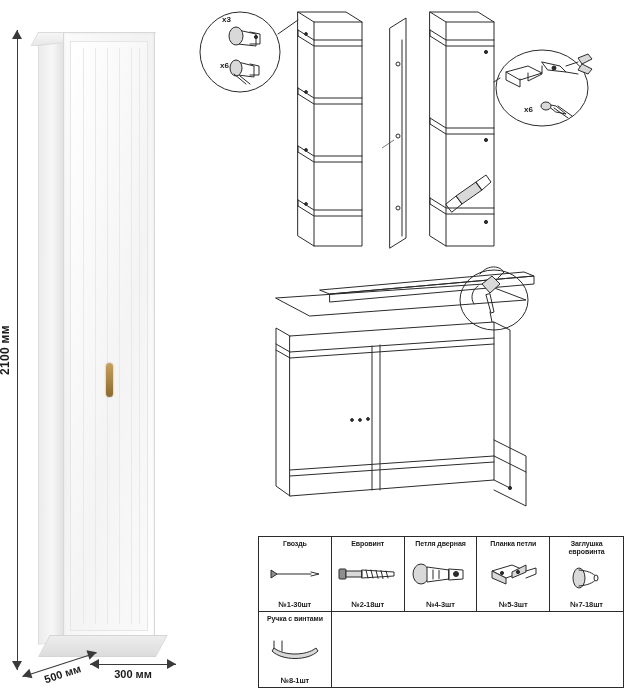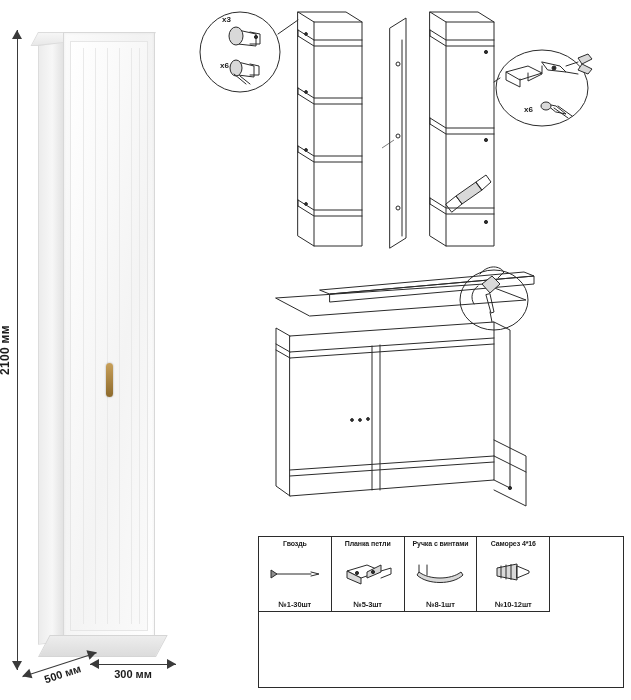--- a/index.html
+++ b/index.html
@@ -301,58 +301,83 @@
       <div class="art">
         <svg width="56" height="22" viewBox="0 0 56 22">
           <path class="ln" d="M6 11 L44 11"></path>
           <path class="fd" d="M4 7 l6 4 l-6 4 z"></path>
           <path class="ln" d="M44 9 L52 11 L44 13"></path>
         </svg>
       </div>
       <div class="code">№1-30шт</div>
     </div>
 
-
-
+    <div class="cell">
+      <div class="cap">Евровинт</div>
+      <div class="art">
+        <svg width="64" height="22" viewBox="0 0 64 22">
+          <rect class="fd" x="3" y="6" width="7" height="10" rx="1"></rect>
+          <rect class="fg" x="10" y="8" width="16" height="6"></rect>
+          <path class="ln" d="M26 7 L58 9 L58 13 L26 15 Z"></path>
+          <path class="ln" d="M30 7 l2 8 M35 7 l2 8 M40 7.3 l2 8 M45 7.6 l2 8 M50 8 l2 7"></path>
+        </svg>
+      </div>
+      <div class="code">№2-18шт</div>
+    </div>
+
+
+    <div class="cell">
+      <div class="cap">Петля дверная</div>
+      <div class="art">
+        <svg width="62" height="26" viewBox="0 0 62 26">
+          <ellipse cx="12" cy="13" rx="8" ry="10" class="fg"></ellipse>
+          <path class="fw" d="M18 6 l22 3 l0 9 l-22 3 z"></path>
+          <path class="ln" d="M40 8 l14 1 l0 9 l-14 1 z"></path>
+          <circle cx="47" cy="13" r="2.5" class="fk"></circle>
+          <path class="ln" d="M24 9 l0 9 M30 9.5 l0 8"></path>
+        </svg>
+      </div>
+      <div class="code">№4-3шт</div>
+    </div>
 
     <div class="cell">
       <div class="cap">Планка петли</div>
       <div class="art">
         <svg width="58" height="26" viewBox="0 0 58 26">
           <path class="fw" d="M8 10 l20 -6 l14 6 l-20 7 z"></path>
           <path class="fg" d="M8 10 l0 7 l14 6 l0 -6 z"></path>
           <path class="fg" d="M28 11 l0 6 l14 -6 l0 -7 z"></path>
           <path class="ln" d="M42 10 l10 -3 l0 6 l-10 4"></path>
           <circle cx="18" cy="12" r="1.6" class="fk"></circle>
           <circle cx="34" cy="11" r="1.6" class="fk"></circle>
         </svg>
       </div>
       <div class="code">№5-3шт</div>
     </div>
 
 
+    <div class="cell">
+      <div class="cap">Заглушка евровинта</div>
+      <div class="art">
+        <svg width="44" height="26" viewBox="0 0 44 26">
+          <ellipse cx="14" cy="13" rx="6" ry="10" class="fg"></ellipse>
+          <path class="ln" d="M14 5 C26 6 30 10 32 13 C30 16 26 20 14 21"></path>
+          <ellipse cx="31" cy="13" rx="2" ry="3" class="fw"></ellipse>
+        </svg>
+      </div>
+      <div class="code">№7-18шт</div>
+    </div>
 
     <div class="cell">
       <div class="cap">Ручка с винтами</div>
       <div class="art">
         <svg width="62" height="26" viewBox="0 0 62 26">
           <path class="ln" d="M10 4 L10 14 M18 4 L18 14"></path>
           <path class="fg" d="M8 14 C18 24 44 24 54 14 L52 11 C42 19 20 19 10 11 Z"></path>
         </svg>
       </div>
       <div class="code">№8-1шт</div>
     </div>
 
 
-    <div class="cell">
-      <div class="cap">Саморез 4*16</div>
-      <div class="art">
-        <svg width="44" height="28" viewBox="0 0 44 28">
-          <path class="fg" d="M6 8 L26 4 L26 20 L6 16 Z"></path>
-          <path class="ln" d="M26 6 L38 11 L38 13 L26 18 Z"></path>
-          <path class="ln" d="M10 6 l0 12 M15 5 l0 14 M20 4.5 l0 15"></path>
-        </svg>
-      </div>
-      <div class="code">№10-12шт</div>
-    </div>
 
   </div>
 </div>
 
 </body></html>

